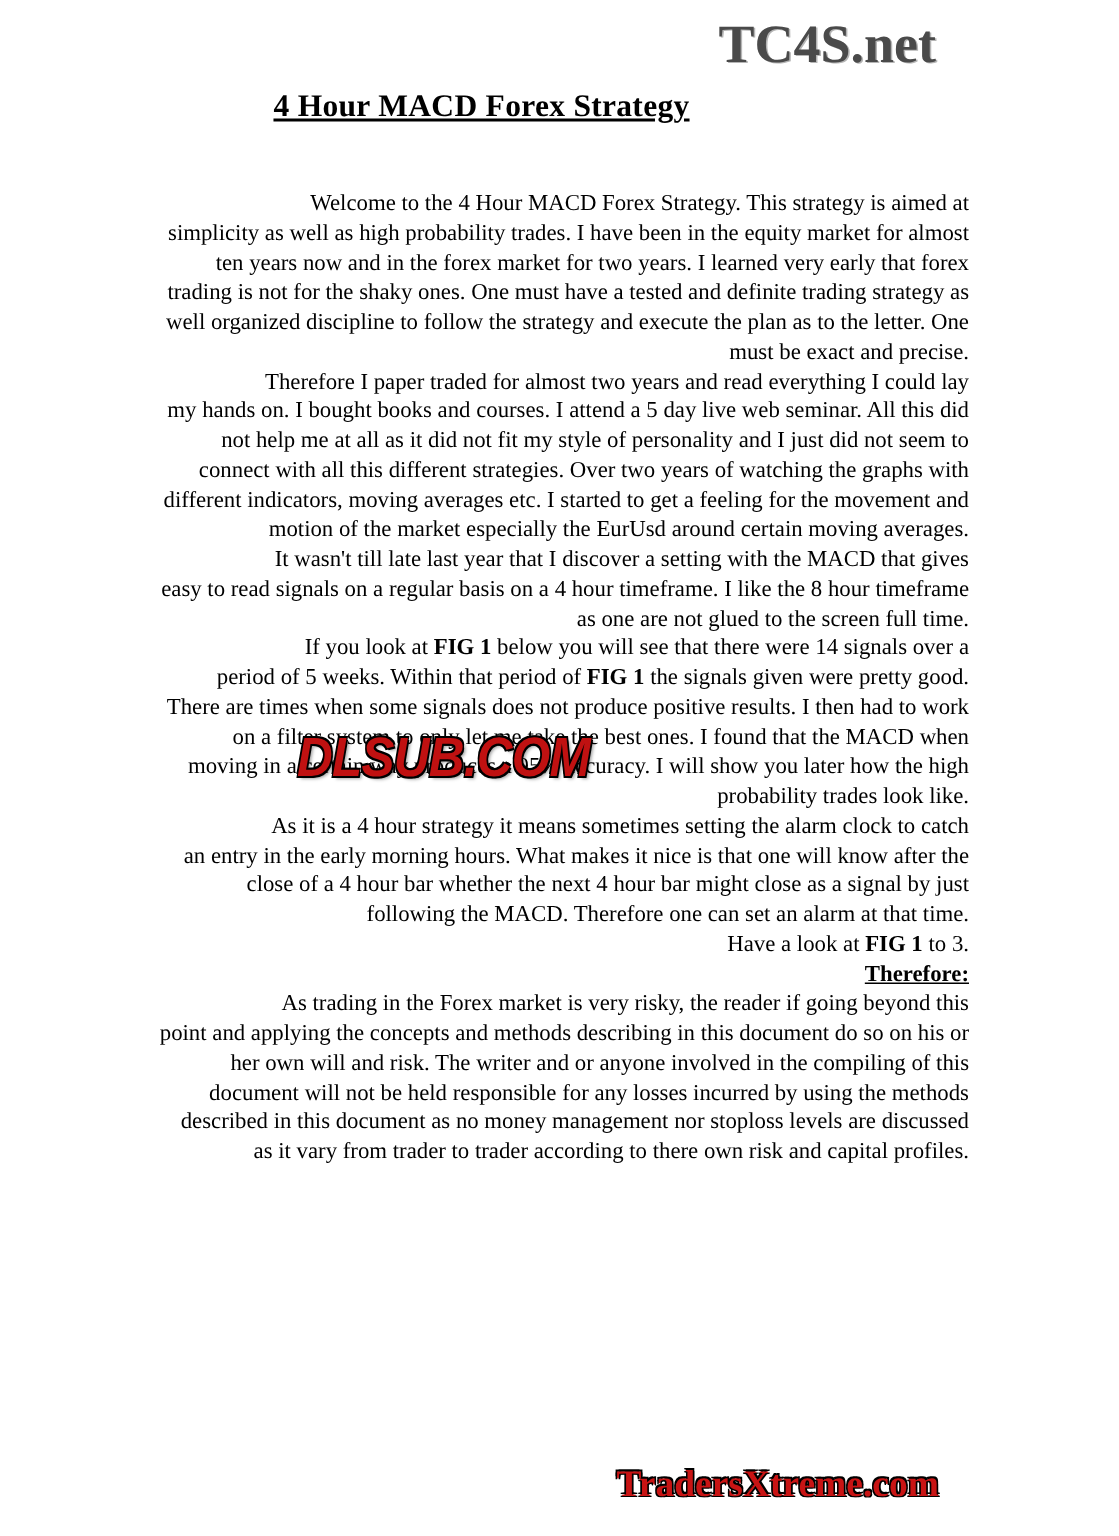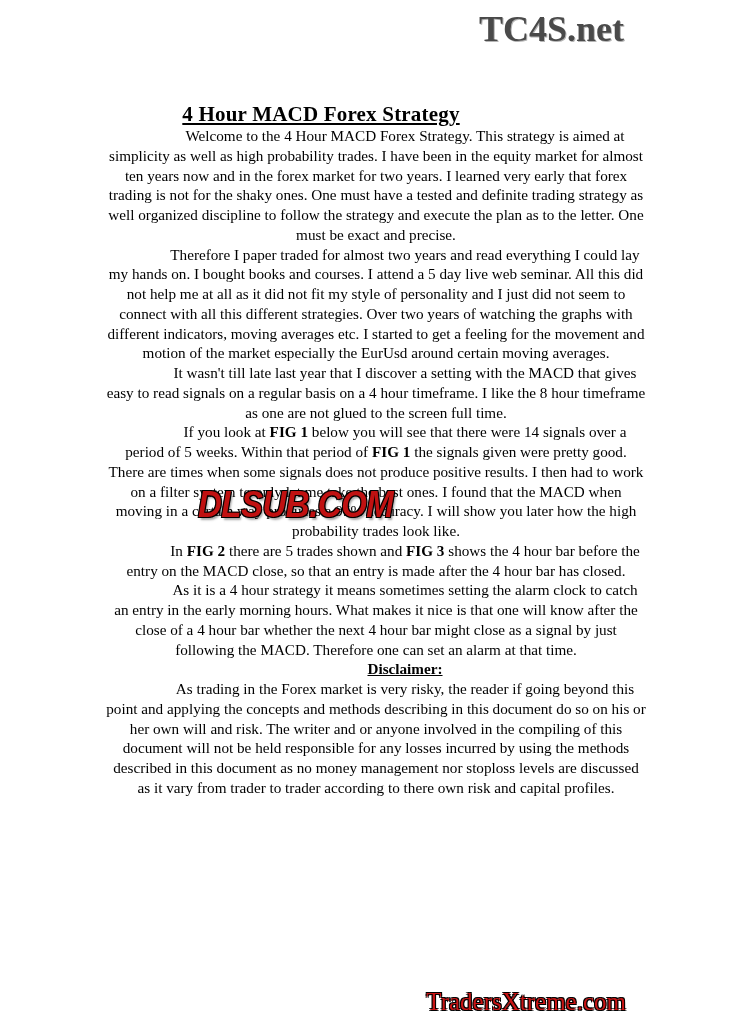--- a/index.html
+++ b/index.html
@@ -30,32 +30,32 @@
     color: #4a4a4a;
     letter-spacing: 0px;
     text-shadow: 1px 1px 0 #b5b5b5;
   }
   .doc-title {
     text-align: center;
     font-size: 21px;
     font-weight: bold;
     text-decoration: underline;
     margin: 0;
-    padding-top: 102px;
+    padding-top: 58px;
     font-family: "Liberation Serif", serif;
     letter-spacing: 0.2px;
   }
   .content {
     position: absolute;
     left: 106px;
     top: 126px;
     width: 540px;
     font-size: 15.2px;
     line-height: 1.30;
-    text-align: center;
+    text-align: right;
     color: #000;
   }
   .content p {
     margin: 0;
     text-indent: 58px;
   }
   .u {
   }
   .b {
     font-weight: bold;
@@ -81,24 +81,24 @@
       -1px 1px 0 #000,
       1px -1px 0 #000,
       -1px -1px 0 #000,
       2px 2px 2px rgba(0,0,0,0.35);
     transform: scaleY(1.12);
     white-space: nowrap;
   }
   .watermark-bottom {
     position: absolute;
     right: 16px;
-    bottom: 8px;
+    bottom: 20px;
     font-family: "Liberation Serif", serif;
     font-size: 25px;
-    font-weight: normal;
+    font-weight: bold;
     color: #c81414;
     text-shadow:
       1px 1px 0 #000,
       -1px 1px 0 #000,
       1px -1px 0 #000,
       -1px -1px 0 #000;
     white-space: nowrap;
     text-align: right;
   }
 </style>
@@ -109,24 +109,24 @@
 
   <div class="watermark-top">TC4S.net</div>
 
   <h1 class="doc-title">4 Hour MACD Forex Strategy</h1>
 
   <div class="content">
     <p>Welcome to the 4 Hour MACD Forex Strategy. This strategy is aimed at simplicity as well as high probability trades. I have been in the equity market for almost ten years now and in the forex market for two years. I learned very early that forex trading is not for the shaky ones. One must have a tested and definite trading strategy as well organized discipline to follow the strategy and execute the plan as to the letter. One must be exact and precise.</p>
     <p>Therefore I paper traded for almost two years and read everything I could lay my hands on. I bought books and courses. I attend a 5 day live web seminar. All this did not help me at all as it did not fit my style of personality and I just did not seem to connect with all this different strategies. Over two years of watching the graphs with different indicators, moving averages etc. I started to get a feeling for the movement and motion of the market especially the EurUsd around certain moving averages.</p>
     <p>It wasn't till late last year that I discover a setting with the MACD that gives easy to read  signals on a regular basis on a 4 hour timeframe. I like the 8 hour timeframe as one are not glued to the screen full time.</p>
     <p>If you look at <span class="b u">FIG 1</span> below you will see that there were 14 signals over a period of 5 weeks. Within that period of <span class="b u">FIG 1</span> the signals given were pretty good. There are times when some signals does not produce positive results. I then had to work on a filter system to only let me take the best ones. I found that the MACD when moving in a certain way produces a 95% accuracy. I will show you later how the high probability trades look like.</p>
-    <p>In <span class="b u">FIG 2</span> there are 5 trades shown and <span class="b u">FIG 3</span> shows the 4 hour bar before the entry on the MACD close, so that an entry is made after the 4 hour bar has closed.</p>
     <p>As it is a 4 hour strategy it means sometimes setting the alarm clock to catch an entry in the early morning hours. What makes it nice is that one will know after the close of a 4 hour bar whether the next 4 hour bar might close as a signal by just following the MACD. Therefore one can set an alarm at that time.</p>
+    <p>Have a look at <span class="b u">FIG 1</span> to 3.</p>
 
-    <p class="disclaimer-head">Disclaimer:</p>
+    <p class="disclaimer-head">Therefore:</p>
     <p>As trading in the Forex market is very risky, the reader if going beyond this point and applying the concepts and methods describing in this document  do so on his or her own will and risk. The writer and or anyone involved in the compiling of this document will not be held responsible for any losses incurred by using the methods described in this document as no money management nor stoploss levels are discussed as it vary from trader to trader according to there own risk and capital profiles.</p>
   </div>
 
   <div class="watermark-center">DLSUB.COM</div>
 
   <div class="watermark-bottom">TradersXtreme.com</div>
 
 </div>
 
 </body></html>

